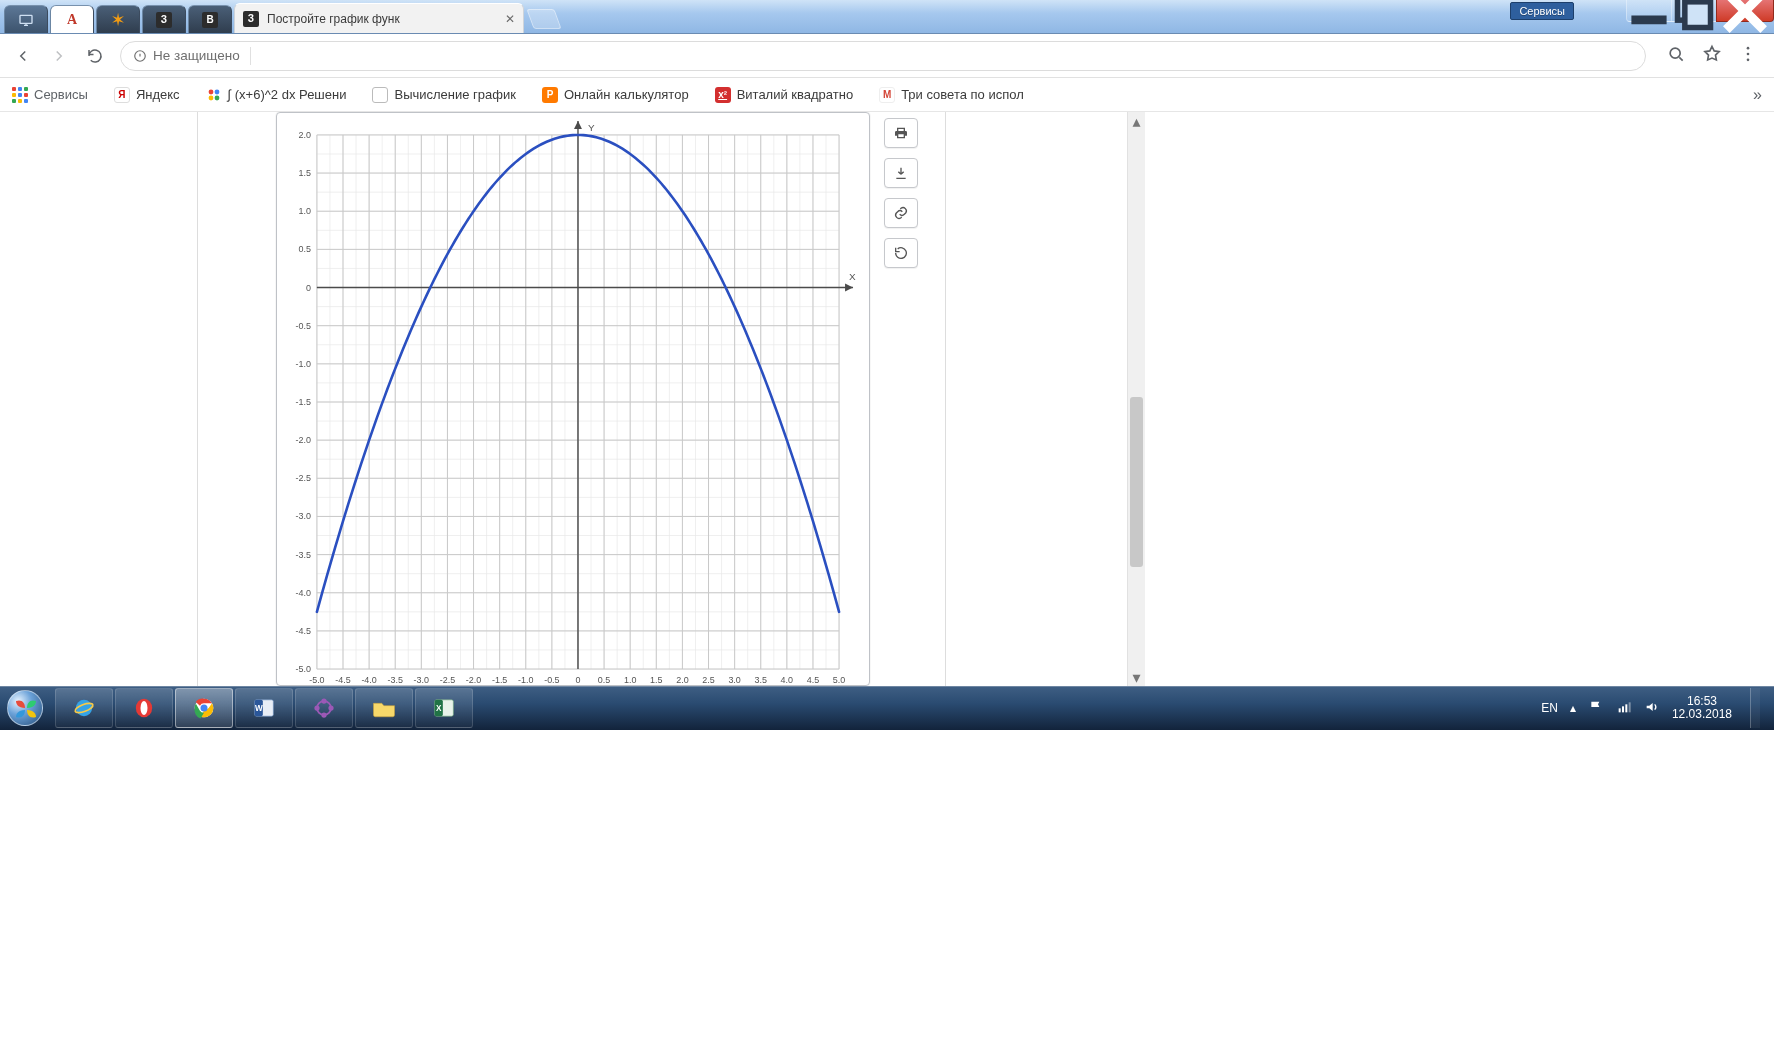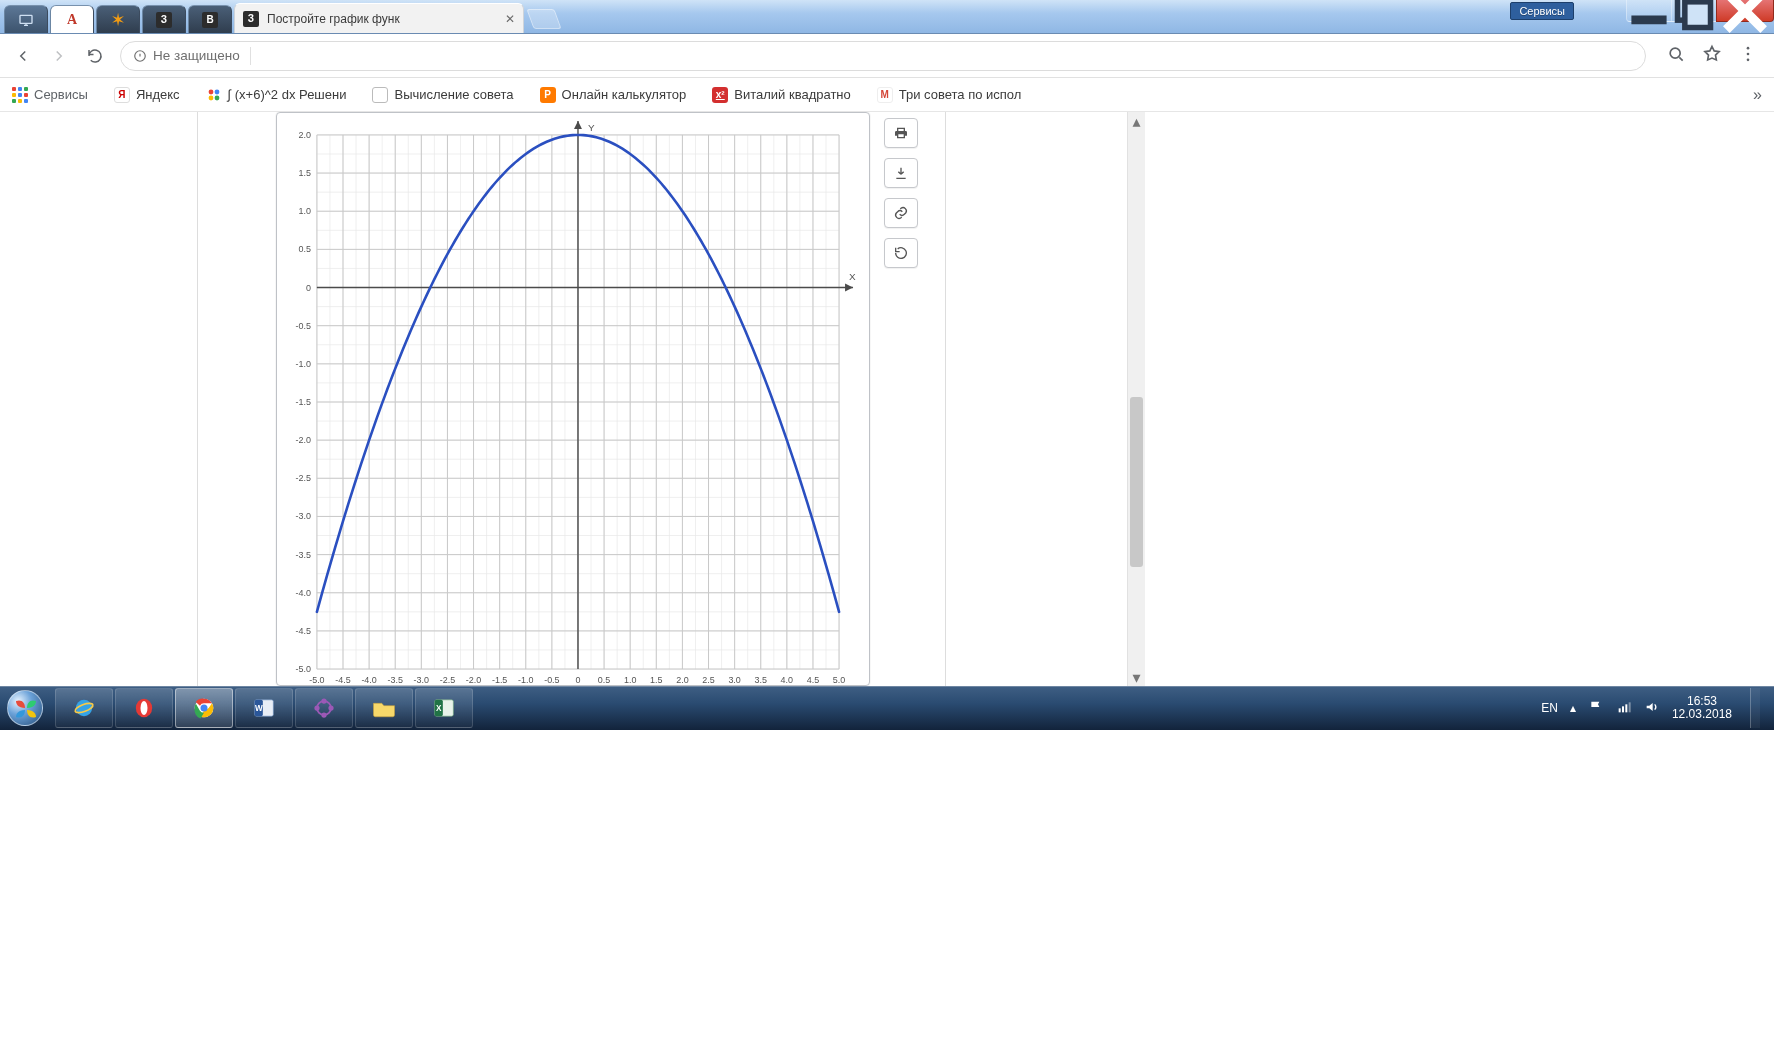--- a/index.html
+++ b/index.html
@@ -271,21 +271,21 @@
           <circle cx="4" cy="4" r="2.4" fill="#ea4335"></circle>
           <circle cx="10" cy="4" r="2.4" fill="#4285f4"></circle>
           <circle cx="4" cy="10" r="2.4" fill="#fbbc05"></circle>
           <circle cx="10" cy="10" r="2.4" fill="#34a853"></circle>
         </svg>
     </span>
     <span>∫ (x+6)^2 dx Решени</span>
   </div>
   <div class="bm-item">
     <span class="favicon-box" style="background:#fff;border:1px solid #bbb;"></span>
-    <span>Вычисление совета</span>
+    <span>Вычисление график</span>
   </div>
   <div class="bm-item">
     <span class="favicon-box" style="background:#ff7a00;">P</span>
     <span>Онлайн калькулятор</span>
   </div>
   <div class="bm-item">
     <span class="favicon-box" style="background:#d32f2f;font-size:10px;text-decoration:underline;">x²</span>
     <span>Виталий квадратно</span>
   </div>
   <div class="bm-item">

